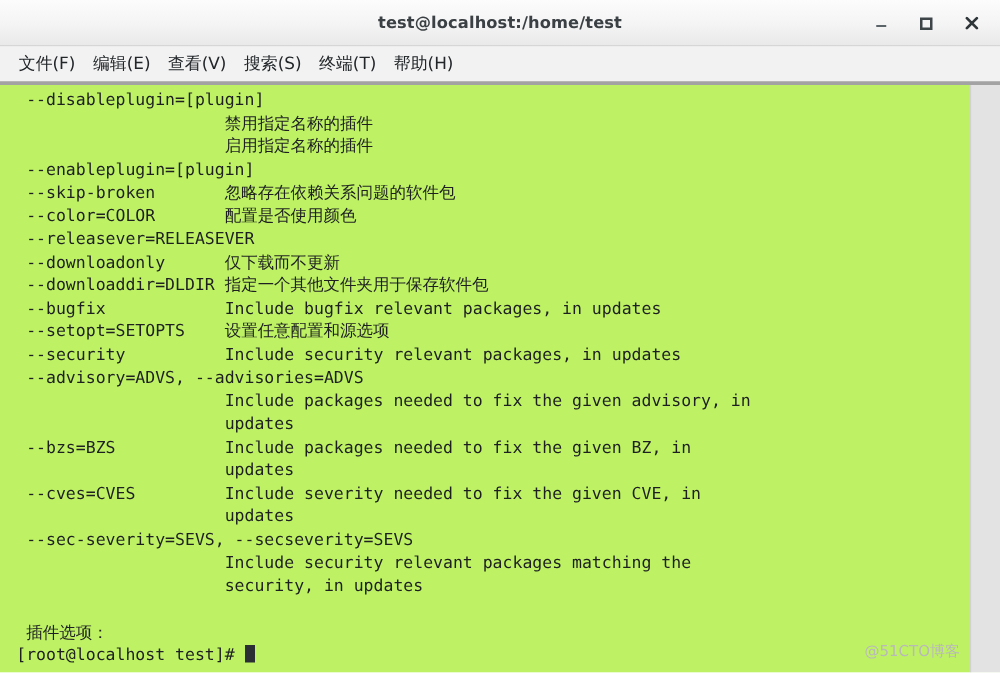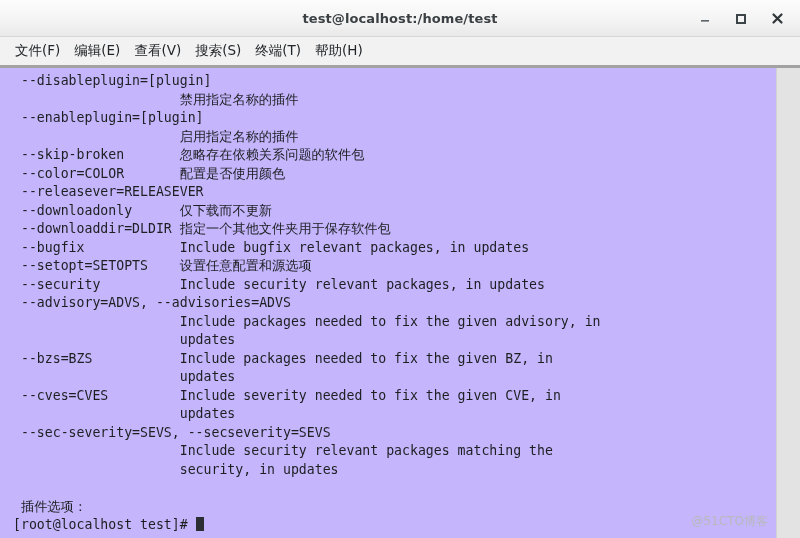--- a/index.html
+++ b/index.html
@@ -86,21 +86,21 @@
   
   .term-wrap {
     position: relative;
     flex: 1 1 auto;
     display: flex;
     background: #ffffff;
     overflow: hidden;
   }
   .term {
     flex: 1 1 auto;
-    background: #c4b5fd;
+    background: #bef264;
     padding: 4px 0 0 13px;
     box-sizing: border-box;
     overflow: hidden;
   }
   .scrollbar {
     flex: 0 0 24px;
     background: #e3e3e3;
     border-left: 1px solid #d2d2d2;
     box-sizing: border-box;
   }
@@ -171,22 +171,22 @@
     <div class="menu-item">查看(V)</div>
     <div class="menu-item">搜索(S)</div>
     <div class="menu-item">终端(T)</div>
     <div class="menu-item">帮助(H)</div>
   </div>
 
   <div class="term-wrap">
     <div class="term" id="term-output">
         <div class="line"> --disableplugin=[plugin]</div>
         <div class="line">                     禁用指定名称的插件</div>
+        <div class="line">                     启用指定名称的插件</div>
         <div class="line"> --enableplugin=[plugin]</div>
-        <div class="line">                     启用指定名称的插件</div>
         <div class="line"> --skip-broken       忽略存在依赖关系问题的软件包</div>
         <div class="line"> --color=COLOR       配置是否使用颜色</div>
         <div class="line"> --releasever=RELEASEVER</div>
         <div class="line"> --downloadonly      仅下载而不更新</div>
         <div class="line"> --downloaddir=DLDIR 指定一个其他文件夹用于保存软件包</div>
         <div class="line"> --bugfix            Include bugfix relevant packages, in updates</div>
         <div class="line"> --setopt=SETOPTS    设置任意配置和源选项</div>
         <div class="line"> --security          Include security relevant packages, in updates</div>
         <div class="line"> --advisory=ADVS, --advisories=ADVS</div>
         <div class="line">                     Include packages needed to fix the given advisory, in</div>

